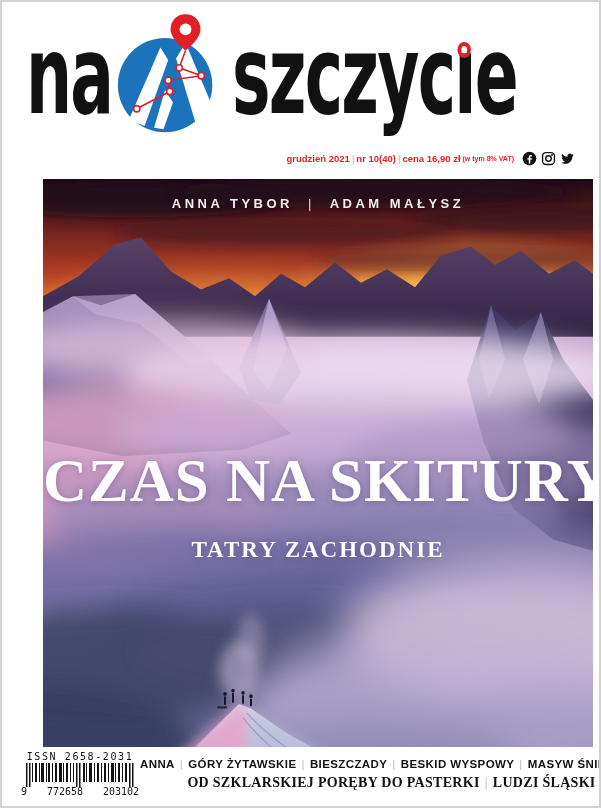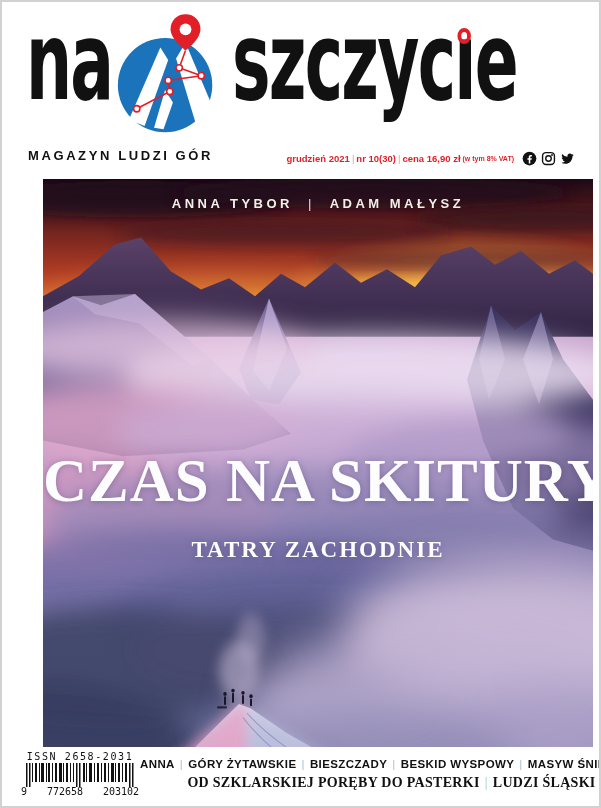--- a/index.html
+++ b/index.html
@@ -4,21 +4,21 @@
 <style>
   html,body{margin:0;padding:0;background:#eaeaea;}
   *{box-sizing:border-box;}
   .page{
     position:relative;width:601px;height:808px;margin:0 auto;
     background:#ffffff;border:2px solid #d2d2d2;overflow:hidden;
     font-family:"Liberation Sans", sans-serif;color:#1a1a1a;
   }
   
   .header{position:relative;height:177px;}
-  .logo-row{position:absolute;top:6px;left:24px;width:552px;height:136px;display:flex;align-items:flex-start;}
+  .logo-row{position:absolute;top:6px;left:24px;width:552px;height:136px;display:flex;align-items:center;}
   .logo-word{font-family:"DejaVu Sans", sans-serif;font-weight:700;font-size:108px;line-height:1;
     letter-spacing:-3px;transform:scaleX(0.60);transform-origin:left bottom;white-space:nowrap;color:#111;}
   .logo-na{width:82px;}
   .logo-szczycie{width:340px;}
   .logo-emblem{width:118px;height:126px;flex:0 0 auto;margin:0 4px 10px 2px;}
   .i-wrap{position:relative;display:inline-block;}
   .i-wrap::after{content:'';position:absolute;top:20px;left:50%;width:6px;height:8px;
     border:4px solid #e21e26;border-radius:50%;transform:translateX(-50%) scaleX(1.61);}
   .tagline{position:absolute;left:26px;top:146px;font-weight:700;font-size:13px;letter-spacing:2.6px;color:#111;}
   .issue-line{position:absolute;right:24px;top:149px;display:flex;align-items:center;gap:2px;
@@ -69,26 +69,25 @@
         <polyline points="34,128 76,106 74,92 116,86 88,76 96,54" fill="none" stroke="#e21e26" stroke-width="2"></polyline>
         <circle cx="34" cy="128" r="4" fill="#ffffff" stroke="#e21e26" stroke-width="2"></circle>
         <circle cx="76" cy="106" r="4" fill="#ffffff" stroke="#e21e26" stroke-width="2"></circle>
         <circle cx="74" cy="92" r="4" fill="#ffffff" stroke="#e21e26" stroke-width="2"></circle>
         <circle cx="116" cy="86" r="4" fill="#ffffff" stroke="#e21e26" stroke-width="2"></circle>
         <circle cx="88" cy="76" r="4" fill="#ffffff" stroke="#e21e26" stroke-width="2"></circle>
       </svg>
       <div class="logo-word logo-szczycie"><span>szczyc</span><span class="i-wrap"><span>ı</span></span><span>e</span></div>
     </div>
 
-    <div class="tagline">MAGAZYN LUDZI GÓR</div>
 
     <div class="issue-line">
       <span>grudzień 2021</span>
       <span class="pipe">|</span>
-      <span>nr 10(30)</span>
+      <span>nr 10(40)</span>
       <span class="pipe">|</span>
       <span>cena 16,90 zł</span>
       <span class="price-note">(w tym 8% VAT)</span>
       <span class="social">
         <span class="s-icon">
           <svg viewBox="0 0 24 24">
               <circle cx="12" cy="12" r="11" fill="#111"></circle>
               <path d="M13.3 20v-6.2h2.1l.3-2.4h-2.4V9.8c0-.7.2-1.2 1.2-1.2h1.3V6.5c-.2 0-1-.1-1.9-.1-1.9 0-3.1 1.1-3.1 3.2v1.8H8.7v2.4h2.1V20z" fill="#fff"></path>
             </svg>
         </span>

